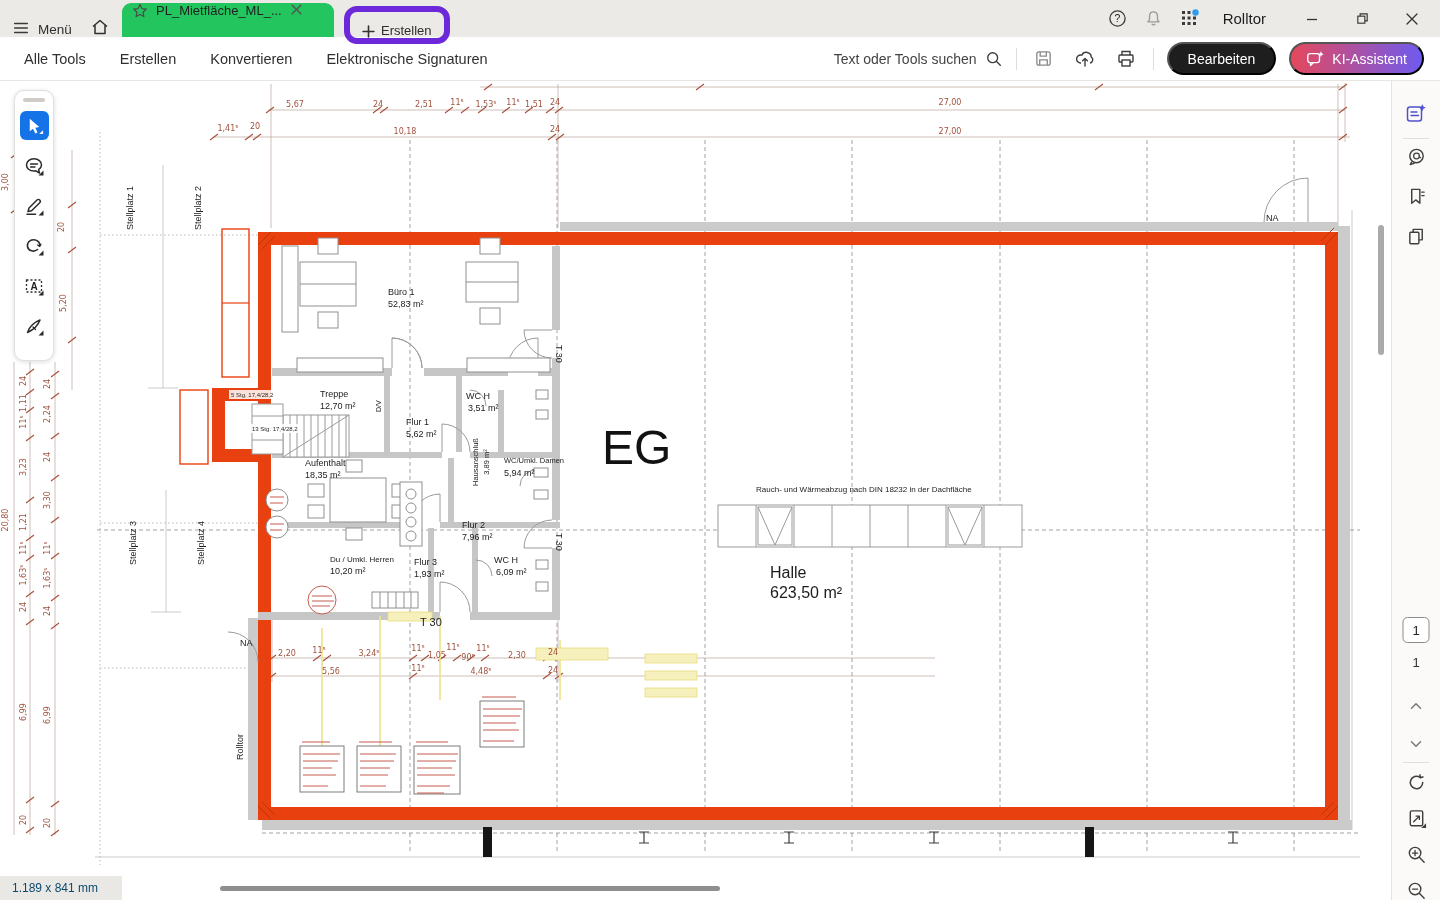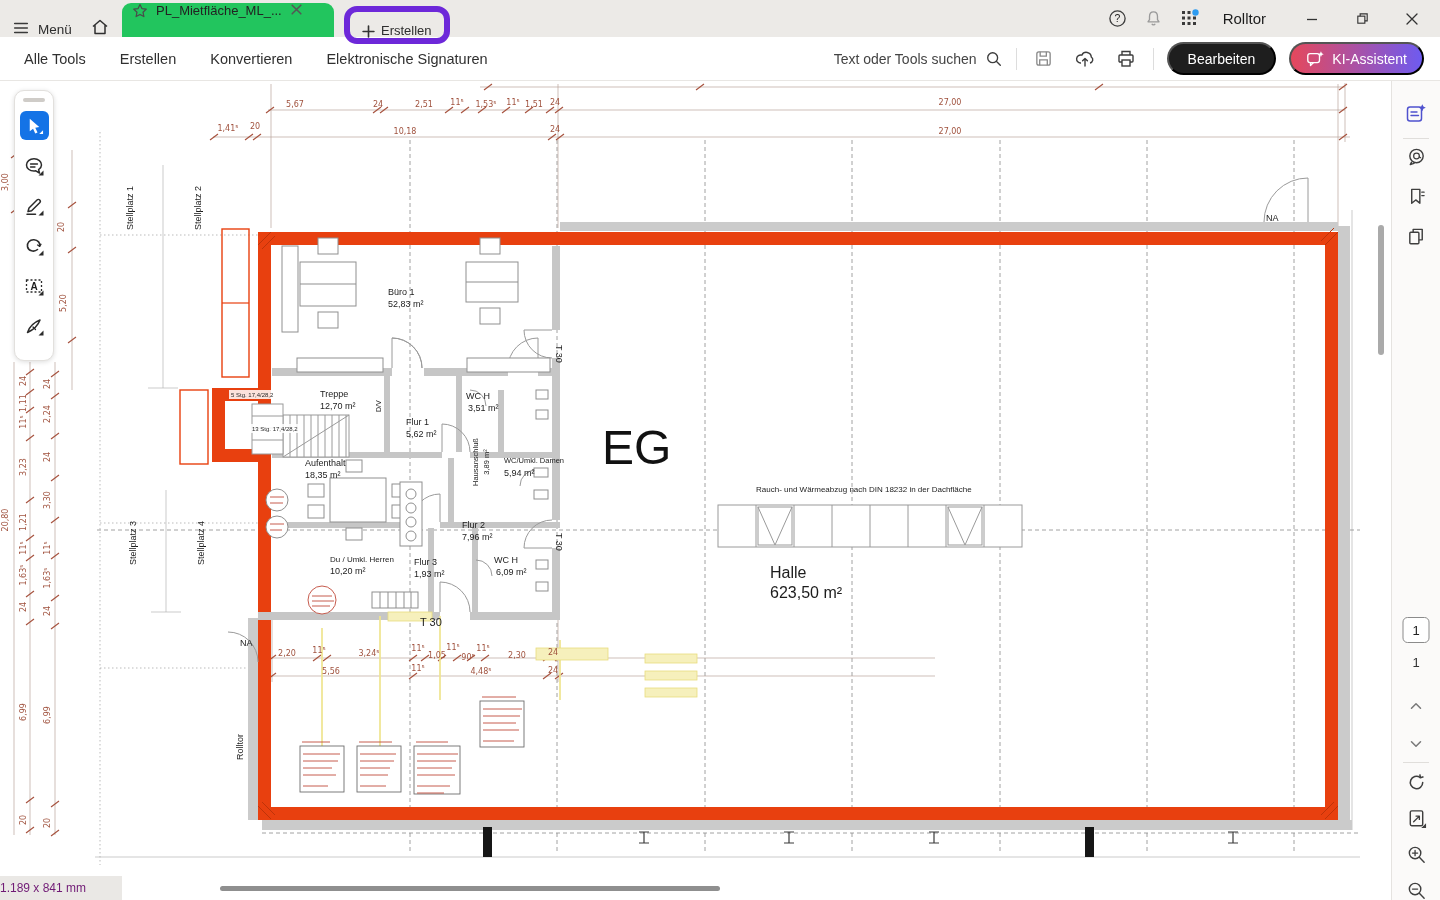--- a/index.html
+++ b/index.html
@@ -39,21 +39,21 @@
   
   #right-panel{position:absolute;right:0;top:80px;width:48px;height:820px;background:#fbfaf9;border-left:1px solid #e5e3e0;z-index:20}
   .rp-ic{position:absolute;left:50%;transform:translateX(-50%);width:28px;height:28px;display:grid;place-items:center;cursor:pointer}
   #page-box{position:absolute;left:50%;transform:translateX(-50%);top:537px;width:27px;height:26px;border:1.5px solid #8b8b8b;border-radius:5px;text-align:center;font-size:13px;color:#222;background:#fff;box-sizing:border-box;padding:0}
   #page-total{position:absolute;left:50%;transform:translateX(-50%);top:575px;font-size:13px;color:#333}
   .rp-div{position:absolute;left:11px;width:26px;height:1px;background:#e0dedb}
 
   
   #vscroll{position:absolute;left:1378px;top:225px;width:6px;height:130px;border-radius:3px;background:#aaa;z-index:18}
   #hscroll{position:absolute;left:220px;top:886px;width:500px;height:5px;border-radius:3px;background:#8f8f8f;z-index:18}
-  #status{position:absolute;left:0;top:876px;width:122px;height:24px;background:#eae8e5;z-index:18;font-size:12px;color:#701a75;line-height:24px;box-sizing:border-box}
+  #status{position:absolute;left:0;top:876px;width:122px;height:24px;background:#eae8e5;z-index:18;font-size:12px;color:#0c4a6e;line-height:24px;padding-left:12px;box-sizing:border-box}
 
   
   #plan-svg{position:absolute;left:0;top:0;z-index:1}
   .thin{stroke:#9a9a9a;stroke-width:1;fill:none}
   .thin2{stroke:#b5b5b5;stroke-width:.7;fill:none}
   .furn{stroke:#8f8f8f;stroke-width:1;fill:#fff}
   .dimline{stroke:#b9a49b;stroke-width:.7;fill:none}
   .axis{stroke:#8c8c8c;stroke-width:.8;fill:none;stroke-dasharray:4 3}
   .dot{stroke:#9f9f9f;stroke-width:.7;fill:none;stroke-dasharray:1.5 2.5}
   .microred{stroke:#c0493a;stroke-width:.9;fill:none}

